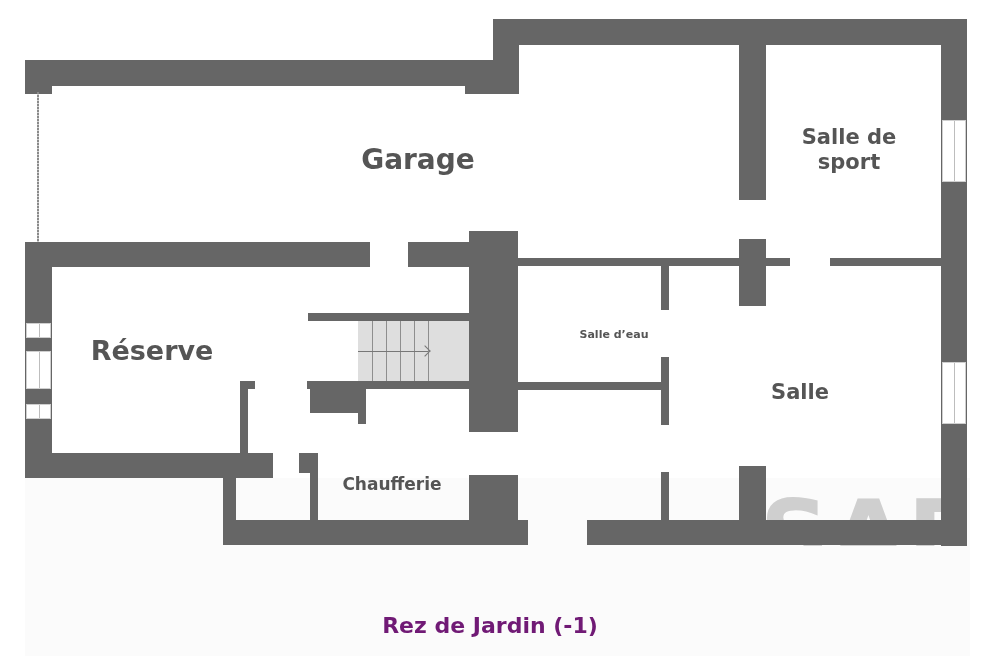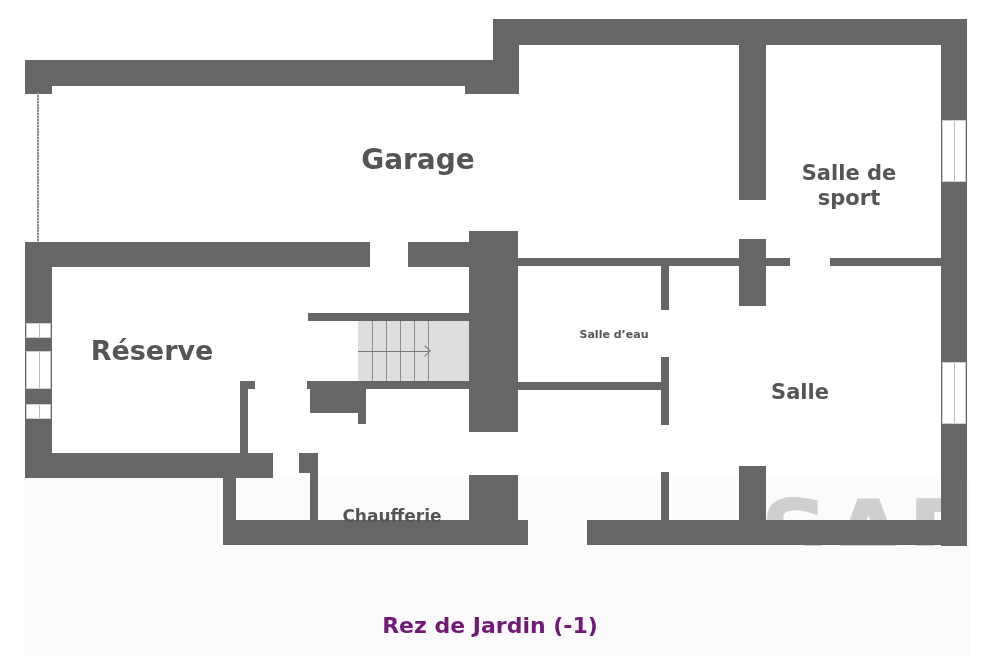--- a/index.html
+++ b/index.html
@@ -85,23 +85,23 @@
   <div class="w" style="left:518px;top:382px;width:150px;height:8px;"></div>
   <div class="w" style="left:661px;top:357px;width:8px;height:68px;"></div>
   <div class="w" style="left:661px;top:472px;width:8px;height:50px;"></div>
 
   <div class="w" style="left:739px;top:45px;width:27px;height:155px;"></div>
   <div class="w" style="left:739px;top:239px;width:27px;height:67px;"></div>
   <div class="w" style="left:830px;top:258px;width:112px;height:8px;"></div>
   <div class="w" style="left:739px;top:466px;width:27px;height:60px;"></div>
 
   <div class="room-label" style="left:418px;top:160px;font-size:28px;">Garage</div>
-  <div class="room-label" style="left:849px;top:150px;font-size:21px;margin-top:36px;">
+  <div class="room-label" style="left:849px;top:150px;font-size:21px;">
     <div>Salle de</div>
     <div>sport</div>
   </div>
   <div class="room-label" style="left:152px;top:351px;font-size:27px;">Réserve</div>
   <div class="room-label" style="left:614px;top:335px;font-size:11px;">Salle d’eau</div>
   <div class="room-label" style="left:800px;top:393px;font-size:21px;">Salle</div>
-  <div class="room-label" style="left:392px;top:484px;font-size:17px;margin-top:32px;">Chaufferie</div>
+  <div class="room-label" style="left:392px;top:484px;font-size:17px;">Chaufferie</div>
 
   <div class="floor-title">Rez de Jardin (-1)</div>
 </div>
 
 </body></html>

